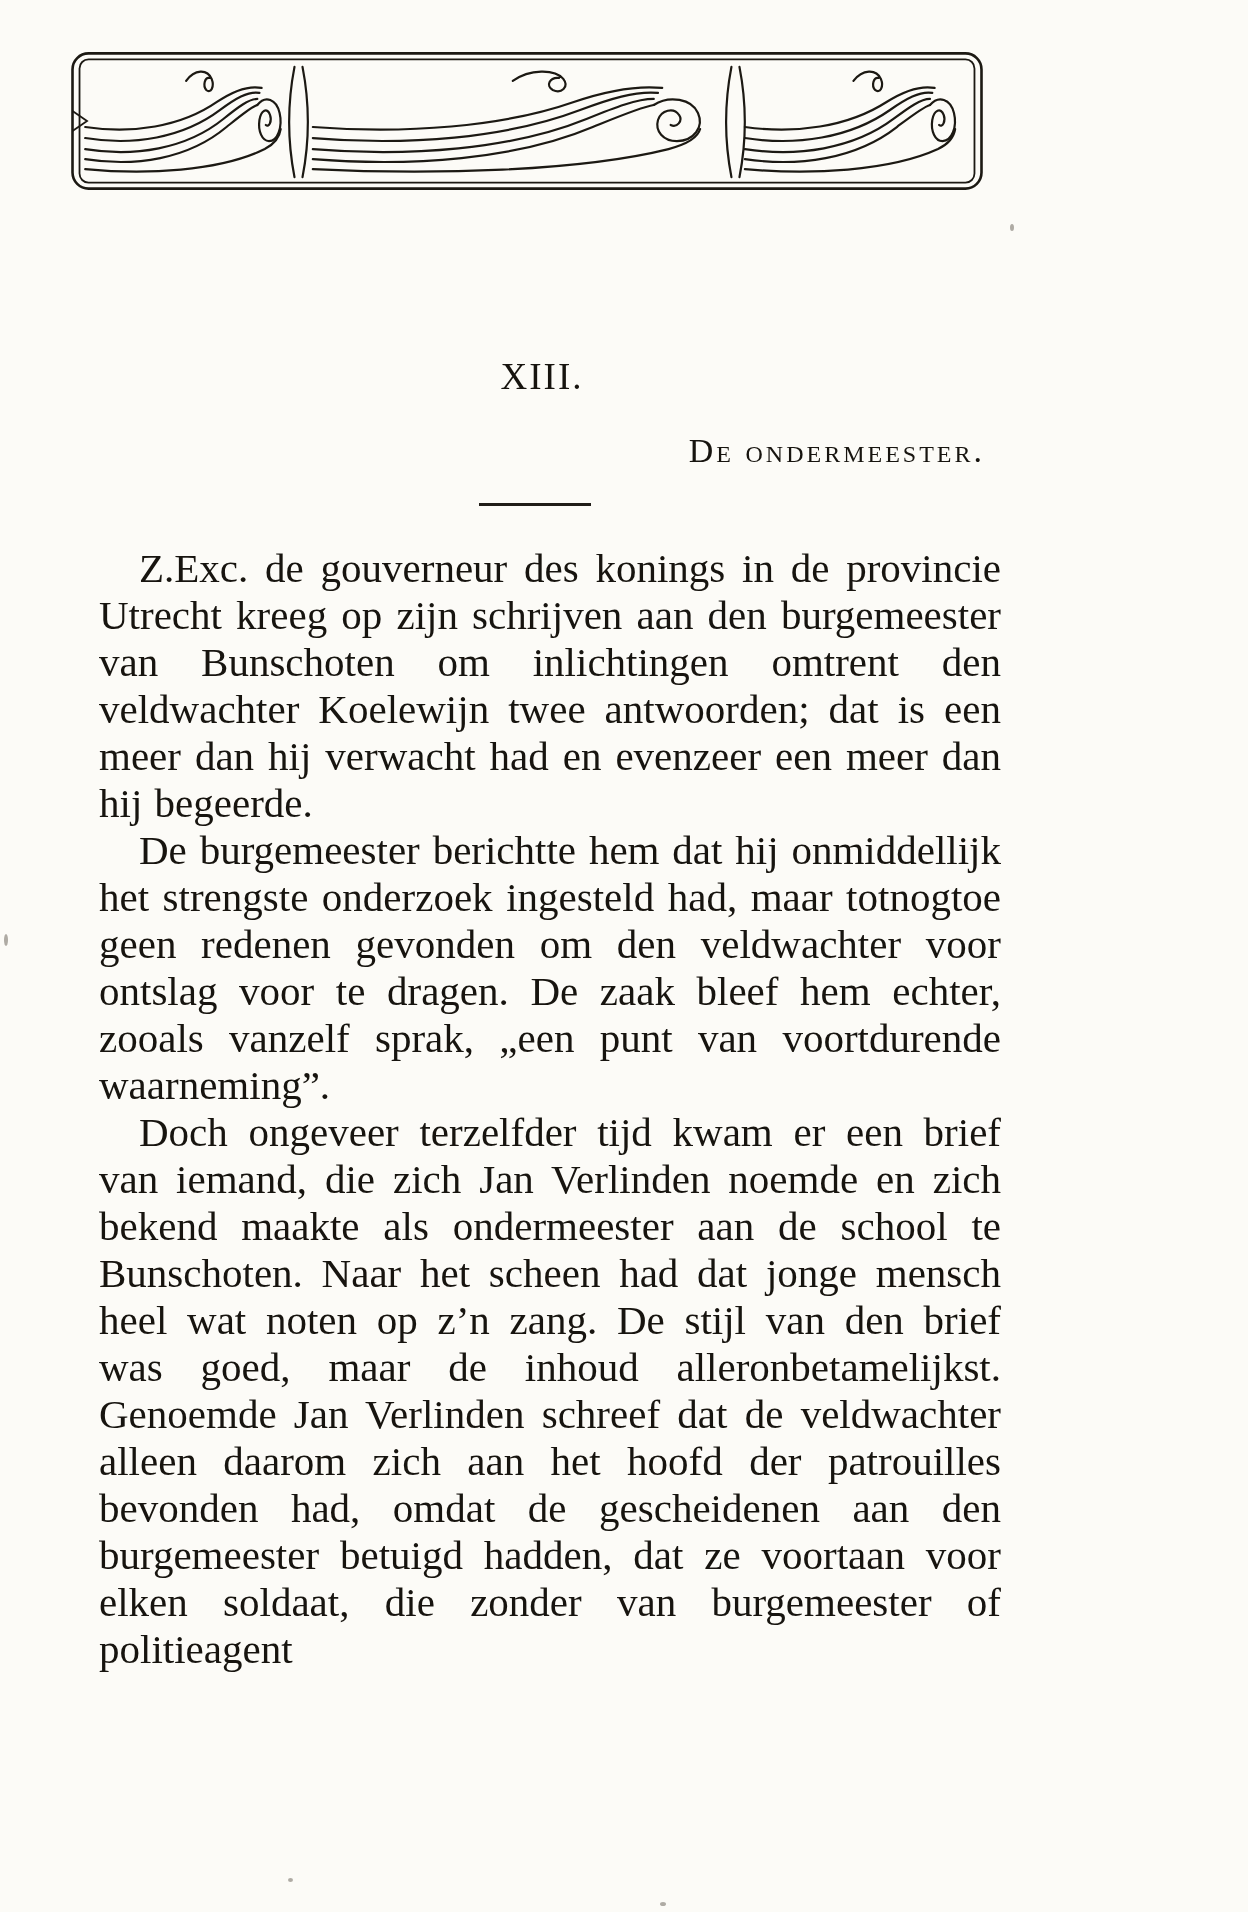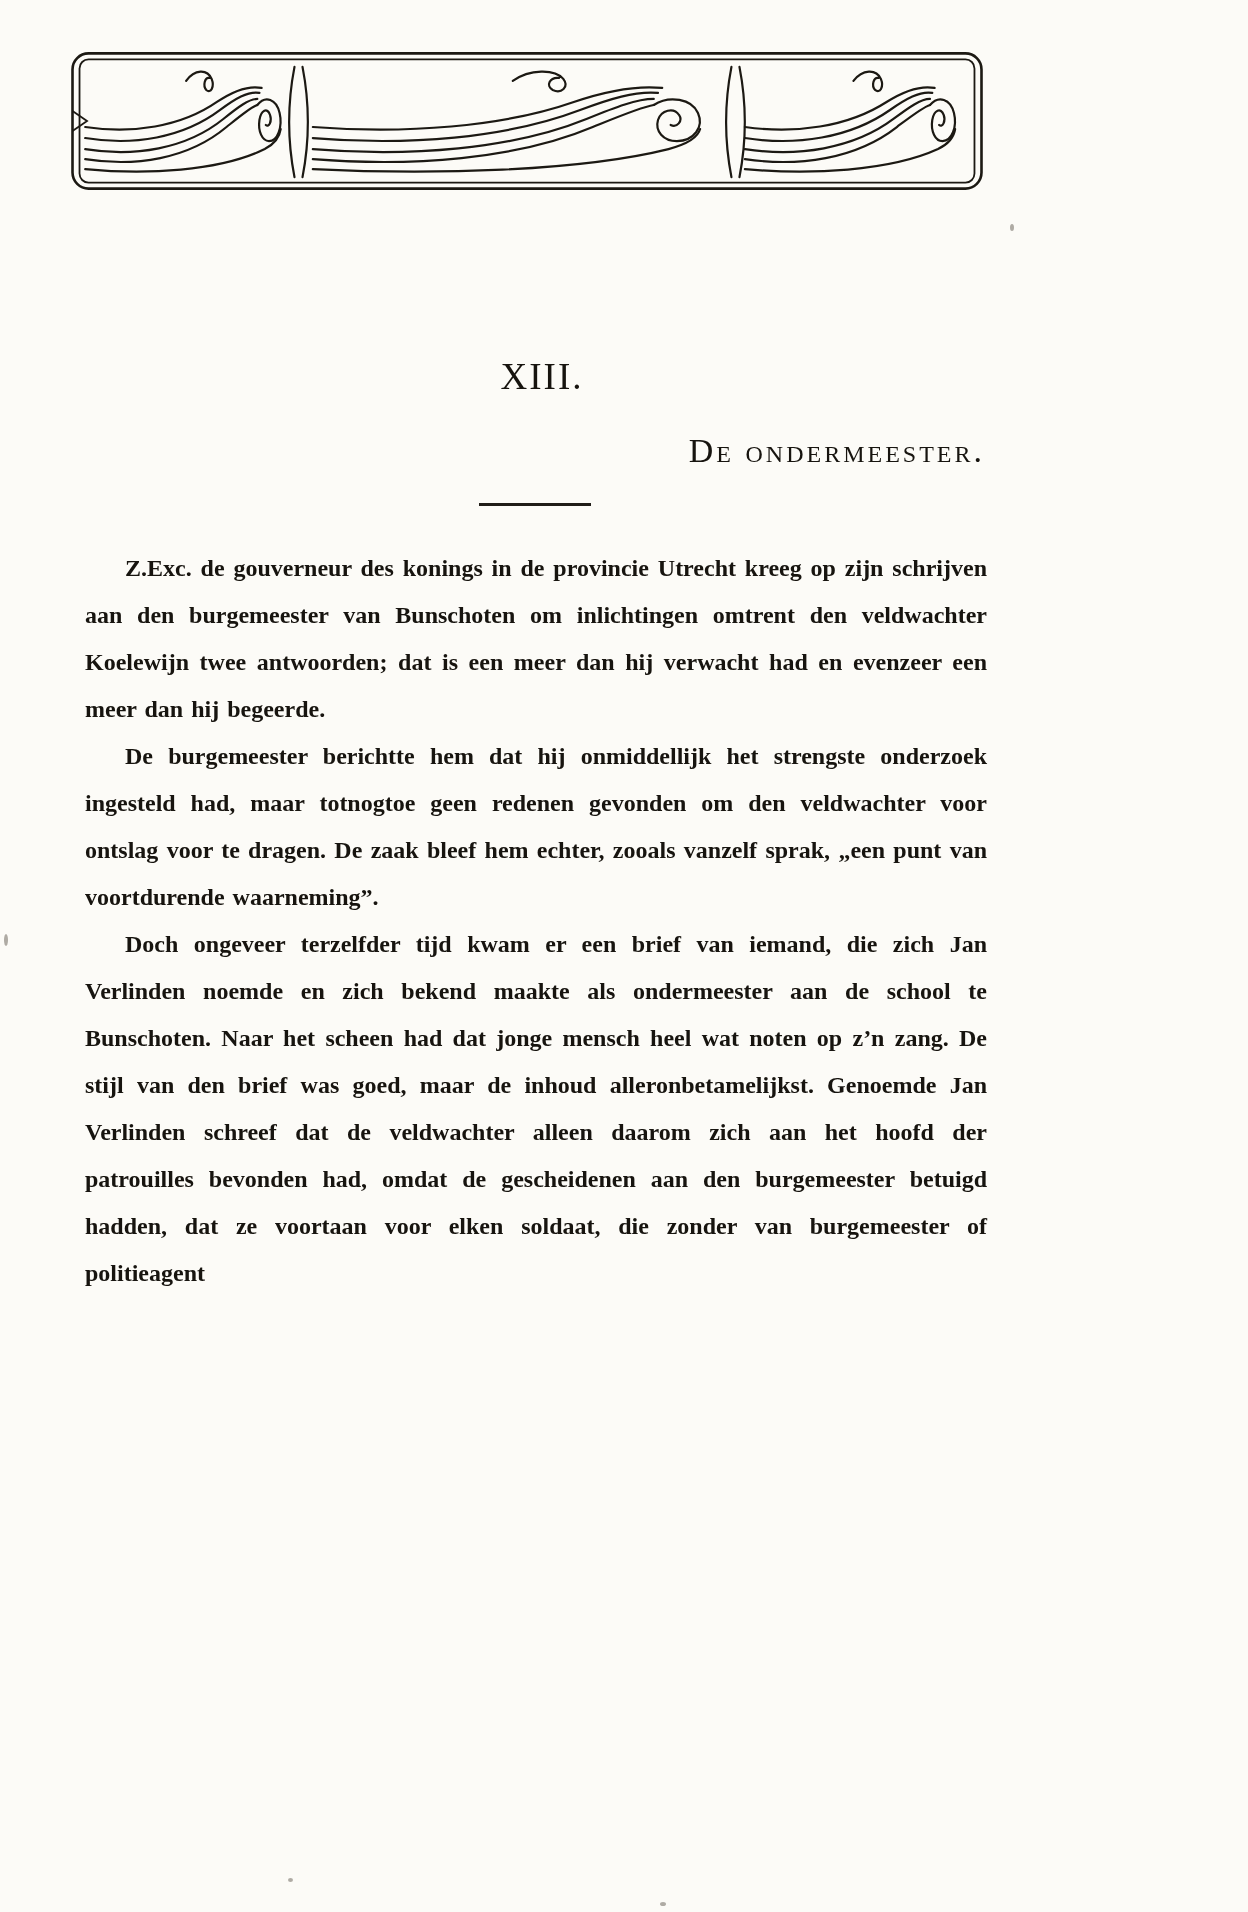--- a/index.html
+++ b/index.html
@@ -53,27 +53,26 @@
     left: 479px;
     width: 112px;
     height: 0;
     border: none;
     border-top: 3px solid #201d18;
     margin: 0;
   }
   .body-text {
     position: absolute;
     top: 545px;
-    left: 85px;
+    left: 99px;
     width: 902px;
-    font-size: 24px;
+    font-size: 41px;
     line-height: 47px;
     text-align: justify;
     word-spacing: 2px;
-    font-weight: bold;
   }
   .body-text p {
     margin: 0;
     text-indent: 40px;
   }
   .speck {
     position: absolute;
     background: #6f6a61;
     border-radius: 50%;
     opacity: 0.55;

